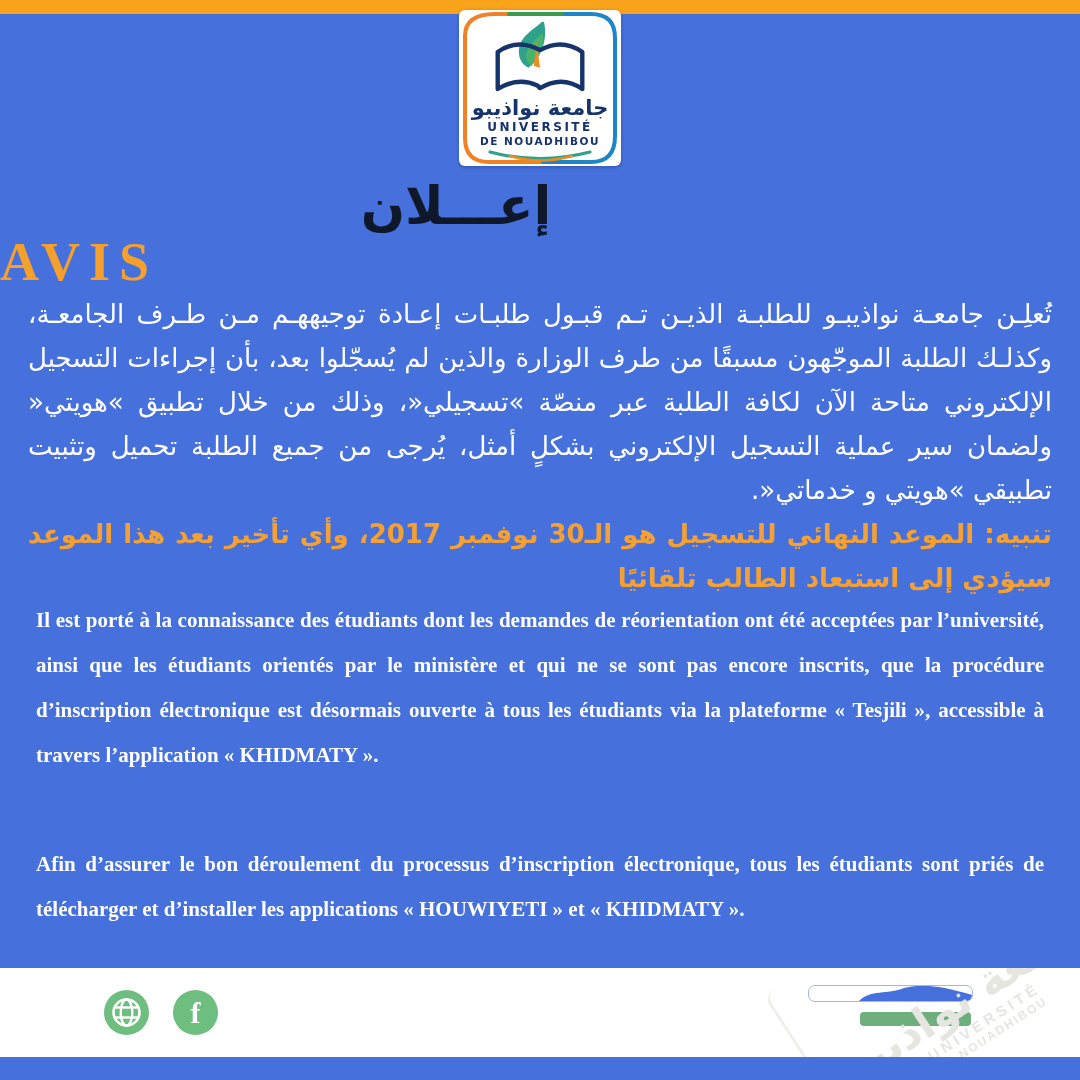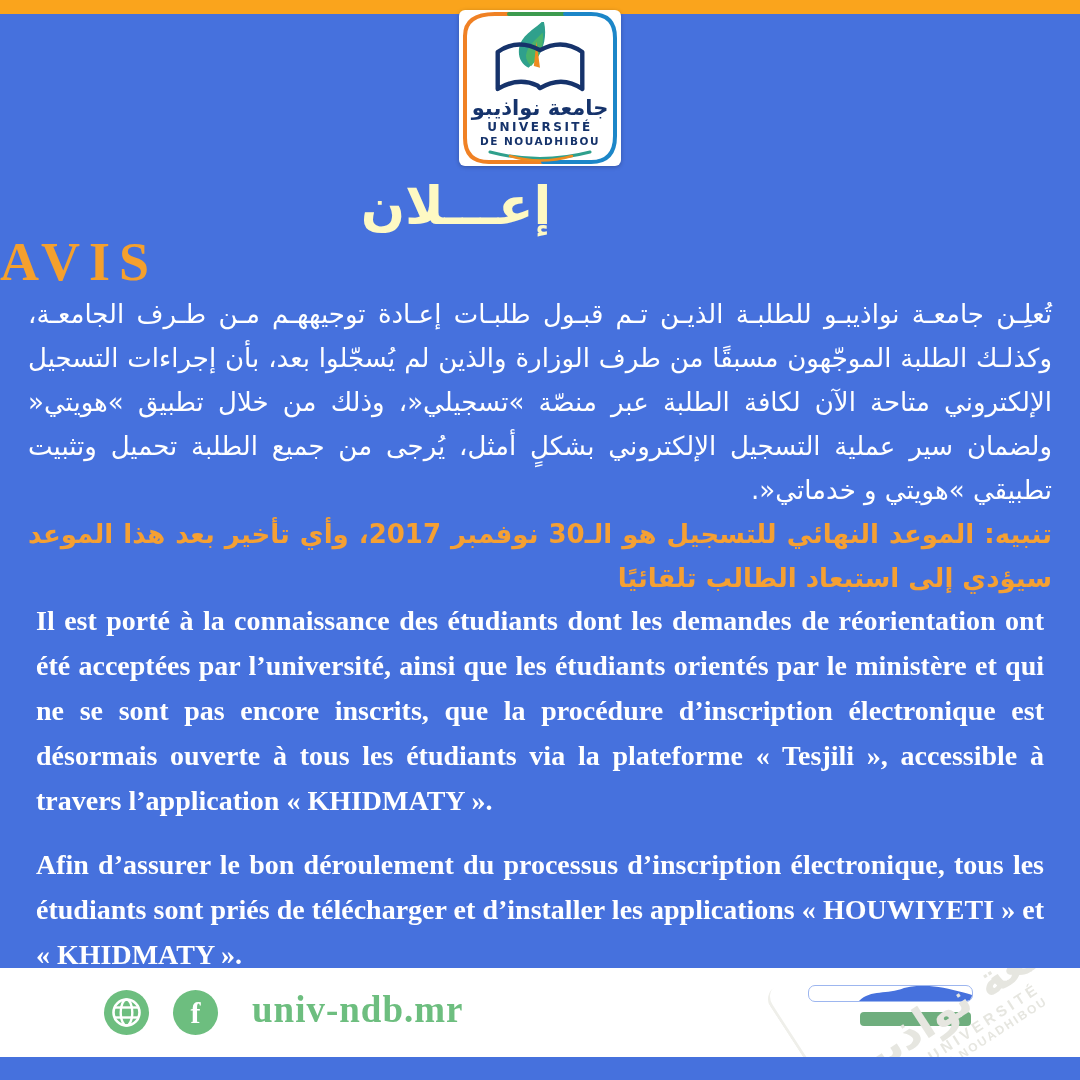--- a/index.html
+++ b/index.html
@@ -22,21 +22,21 @@
   .logo-frames{position:absolute;inset:0;}
   .logo-inner{position:absolute;inset:0;display:flex;flex-direction:column;align-items:center;}
   .book-wrap{margin-top:12px;height:74px;display:flex;align-items:center;justify-content:center;}
   .logo-ar{color:#16336B;font-weight:bold;font-size:21px;line-height:24px;direction:rtl;}
   .logo-latin1{color:#16336B;font-weight:bold;font-size:12px;letter-spacing:2.5px;line-height:15px;}
   .logo-latin2{color:#16336B;font-weight:bold;font-size:10.5px;letter-spacing:1.5px;line-height:13px;}
 
   
   .title-ar{
     position:absolute;top:176px;left:0;width:912px;
-    text-align:center;color:#fef9c3;font-weight:bold;font-size:52px;line-height:60px;
+    text-align:center;color:#0f172a;font-weight:bold;font-size:52px;line-height:60px;
     direction:rtl;
   }
   .title-fr{
     position:absolute;top:234px;left:0;width:1080px;
     text-align:left;color:#F5A02D;font-weight:bold;font-size:54px;line-height:56px;
     font-family:"Liberation Serif",serif;letter-spacing:9px;
   }
 
   
   .body-ar{
@@ -47,21 +47,21 @@
   .notice-ar{
     position:absolute;top:512px;left:28px;width:1024px;
     direction:rtl;text-align:justify;
     color:#F5A033;font-weight:bold;font-size:26px;line-height:44px;
   }
 
   
   .fr-block{
     position:absolute;left:36px;width:1008px;
     color:#ffffff;font-family:"Liberation Serif",serif;font-weight:bold;
-    font-size:28px;line-height:45px;text-align:justify;
+    font-size:21px;line-height:45px;text-align:justify;
   }
   .fr-p1{top:598px;}
   .fr-p2{top:842px;}
 
   
   .footer{
     position:absolute;left:0;bottom:23px;width:1080px;height:89px;
     background:#ffffff;overflow:hidden;
   }
   .icon-circle{position:absolute;top:22px;width:45px;height:45px;border-radius:50%;background:#6DBE7F;}
@@ -141,21 +141,20 @@
       <ellipse cx="22.5" cy="22.5" rx="5.8" ry="13" fill="none" stroke="#ffffff" stroke-width="2.4"></ellipse>
       <line x1="10.5" y1="17.5" x2="34.5" y2="17.5" stroke="#ffffff" stroke-width="2.4"></line>
       <line x1="10.5" y1="27.5" x2="34.5" y2="27.5" stroke="#ffffff" stroke-width="2.4"></line>
     </svg>
   </div>
 
   <div class="icon-circle fb">
     <span>f</span>
   </div>
 
-  <div class="site-text">univ-ndb.mr</div>
 
   <div class="mini-card">
     <svg width="163" height="15" viewBox="0 0 163 15">
       <path d="M50,15 C62,3 78,9 95,2 C115,-3 135,1 160,8 L163,9 V15 Z" fill="#4671DD"></path>
     </svg>
   </div>
   <div class="mini-bar"></div>
 
   <div class="wm-edge"></div>
   <div class="watermark">

